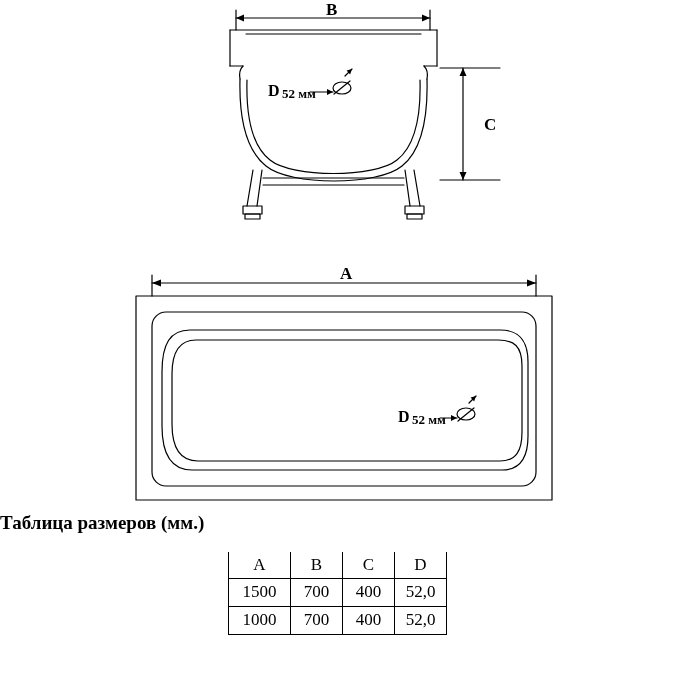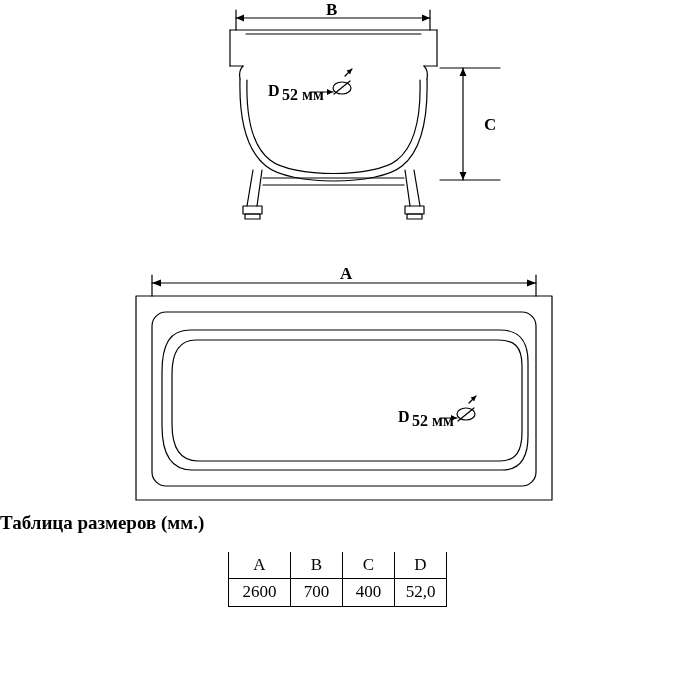--- a/index.html
+++ b/index.html
@@ -38,21 +38,21 @@
     font-size: 17px;
     font-weight: bold;
   }
   .lbl-d {
     font-family: "Liberation Serif", serif;
     font-size: 16px;
     font-weight: bold;
   }
   .lbl-mm {
     font-family: "Liberation Serif", serif;
-    font-size: 16px;
+    font-size: 13px;
     font-weight: bold;
   }
   .table-title {
     position: absolute;
     left: 0;
     top: 512px;
     width: 700px;
     text-align: left;
     font-family: "Liberation Serif", serif;
     font-size: 19px;
@@ -202,21 +202,27 @@
     <thead>
       <tr class="hdr">
         <th>A</th>
         <th>B</th>
         <th>C</th>
         <th>D</th>
       </tr>
     </thead>
     <tbody>
       <tr>
-        <td>2600</td>
+        <td>1500</td>
+        <td>700</td>
+        <td>400</td>
+        <td>52,0</td>
+      </tr>
+      <tr>
+        <td>1000</td>
         <td>700</td>
         <td>400</td>
         <td>52,0</td>
       </tr>
     </tbody>
   </table>
 
 </div>
 
 </body></html>

